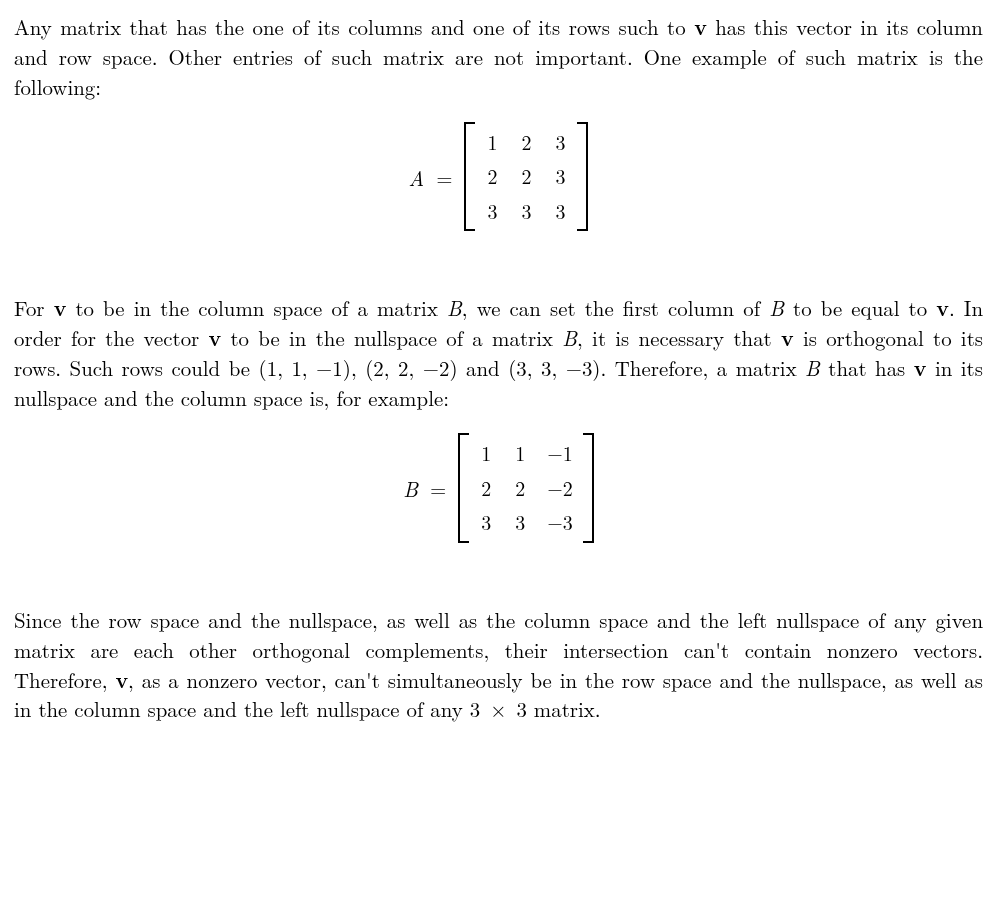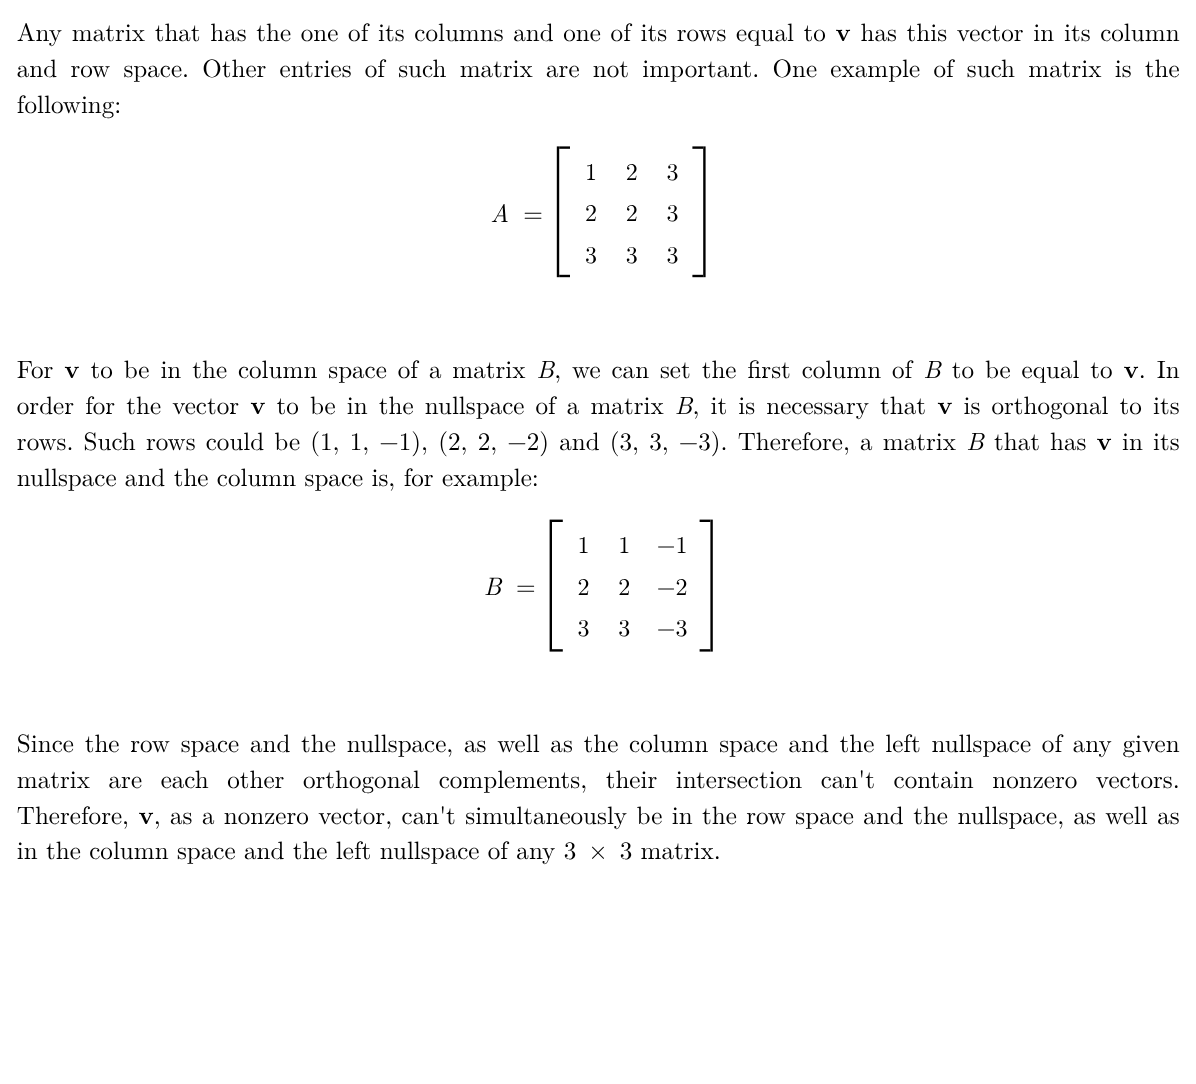--- a/index.html
+++ b/index.html
@@ -93,21 +93,21 @@
       text-align: left;
     }
     .times {
       padding: 0 3px;
     }
   </style>
 </head>
 <body>
 
 <p>
-  <span>Any matrix that has the one of its columns and one of its rows equal to </span><span class="bold">v</span><span> has this vector in its column and row space. Other entries of such matrix are not important. One example of such matrix is the following:</span>
+  <span>Any matrix that has the one of its columns and one of its rows such to </span><span class="bold">v</span><span> has this vector in its column and row space. Other entries of such matrix are not important. One example of such matrix is the following:</span>
 </p>
 
 <div class="math-block">
   <span class="matrix-eq">
     <span class="lhs">A</span>
     <span class="eq-sign">=</span>
     <span class="bracket-matrix">
       <span class="bracket bracket-left"></span>
       <span class="matrix-body">
         <span class="matrix-cell">1</span>

